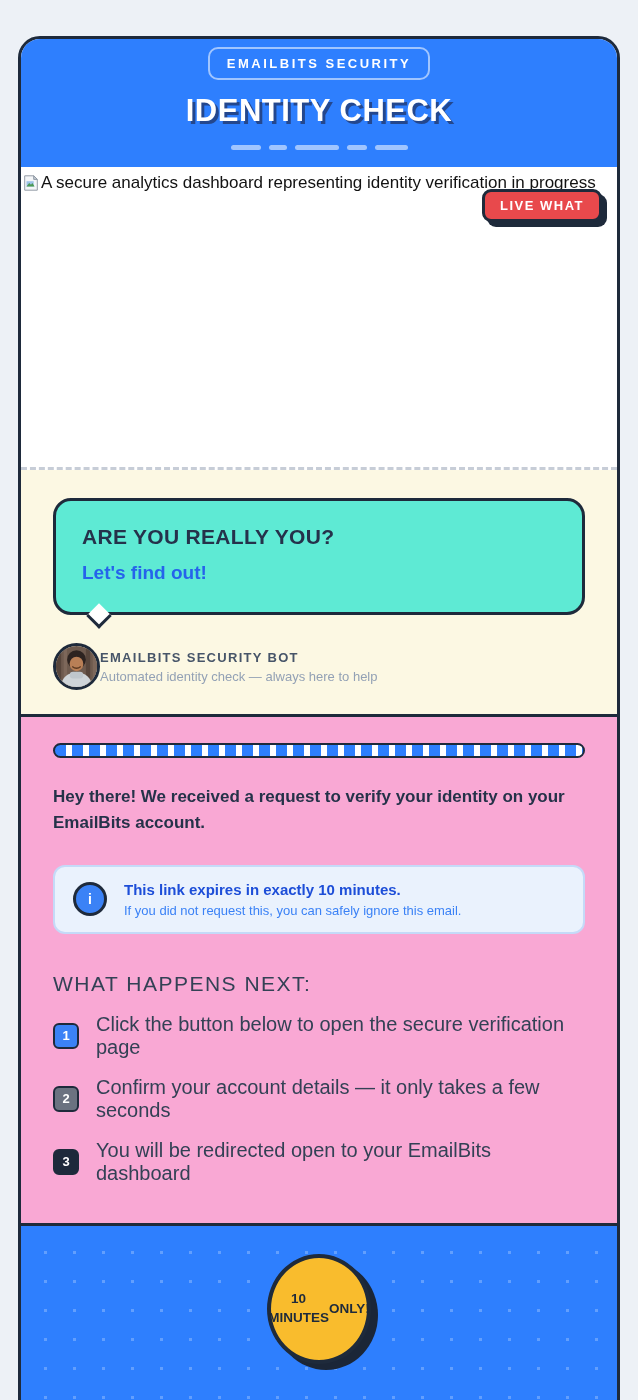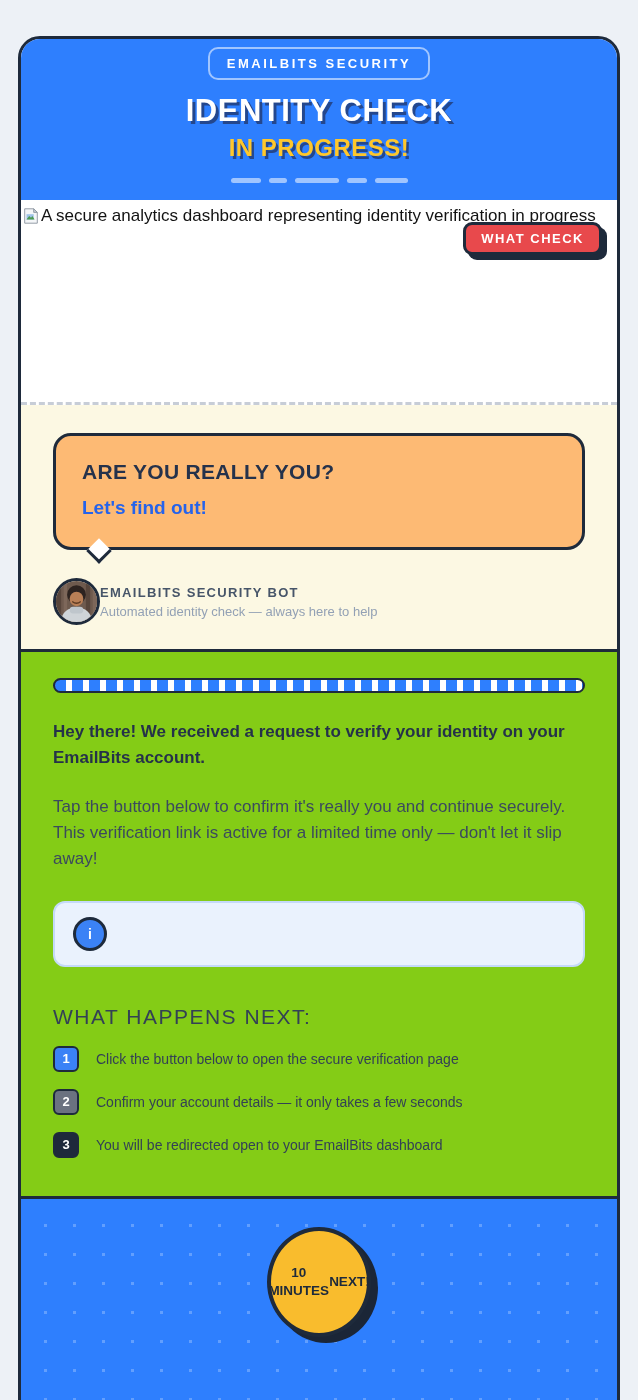--- a/index.html
+++ b/index.html
@@ -59,21 +59,21 @@
     vertical-align: top;
   }
   .dashes i:nth-child(1){width:30px}
   .dashes i:nth-child(2){width:18px}
   .dashes i:nth-child(3){width:44px}
   .dashes i:nth-child(4){width:20px}
   .dashes i:nth-child(5){width:33px}
   
   .hero {
     position: relative;
-    height: 205px;
+    height: 303px;
     background: #fff;
     border-bottom: 3px dashed #C7CDD7;
   }
   .alt-row {
     display: flex;
     align-items: flex-start;
     gap: 1px;
     padding: 5px 1px 0;
     font-size: 17px;
     color: #121212;
@@ -95,21 +95,21 @@
     box-shadow: 5px 5px 0 #1E2A3B;
   }
   
   .bubble-sec {
     background: #FCF8E3;
     padding: 28px 32px 24px;
     border-bottom: 3px solid #1E2A3B;
   }
   .bubble {
     position: relative;
-    background: #fdba74;
+    background: #5eead4;
     border: 3px solid #1E2A3B;
     border-radius: 18px;
     padding: 24px 26px 28px;
   }
   .bubble-q {
     font-size: 21px;
     font-weight: 700;
     color: #25324B;
     letter-spacing: 0.3px;
   }
@@ -145,21 +145,21 @@
     display: block;
   }
   .bot-name {
     font-size: 13px;
     font-weight: 700;
     letter-spacing: 1.3px;
     color: #475569;
   }
   .bot-tag { font-size: 13px; color: #93A1B5; margin-top: 4px; }
   
-  .content { background: #84cc16; padding: 26px 32px 38px; }
+  .content { background: #f9a8d4; padding: 26px 32px 38px; }
   .stripe-bar {
     height: 15px;
     border: 2px solid #1E2A3B;
     border-radius: 9px;
     background: repeating-linear-gradient(90deg, #2E7FFE 0 11px, #fff 11px 17px);
   }
   .intro {
     margin-top: 26px;
     font-size: 17px;
     font-weight: 700;
@@ -217,21 +217,21 @@
     height: 26px;
     border-radius: 6px;
     border: 2px solid #1E2A3B;
     color: #fff;
     font-size: 13px;
     font-weight: 700;
     display: flex;
     align-items: center;
     justify-content: center;
   }
-  .step-text { font-size: 14px; color: #334155; }
+  .step-text { font-size: 20px; color: #334155; }
   
   .ftr {
     border-top: 3px solid #1E2A3B;
     background-color: #2E7FFE;
     background-image: radial-gradient(rgba(255,255,255,0.25) 1.6px, transparent 1.7px);
     background-size: 29px 29px;
     background-position: 10px 12px;
     text-align: center;
     padding: 28px 32px 120px;
   }
@@ -253,37 +253,36 @@
   }
 </style>
 </head>
 <body>
 
 <div class="card">
 
   <header class="hdr">
     <div class="hdr-badge">EMAILBITS SECURITY</div>
     <div class="hdr-title">IDENTITY CHECK</div>
-    <div class="hdr-sub">IN PROGRESS!</div>
     <div class="dashes"><i></i><i></i><i></i><i></i><i></i></div>
   </header>
 
   <div class="hero">
     <div class="alt-row">
       <span class="broken-img">
         <svg width="18" height="18" viewBox="0 0 20 20">
           <path d="M3 2h10l4 4v12H3z" fill="#f4f6f8" stroke="#8a939e" stroke-width="1"></path>
           <path d="M13 2l4 4h-4z" fill="#c8d0d8" stroke="#8a939e" stroke-width="1"></path>
           <rect x="5" y="8" width="8" height="6" fill="#9ec3e8"></rect>
           <path d="M5 14l3-4 2 2 1.5-2 2.5 4z" fill="#4c9a52"></path>
         </svg>
       </span>
       <span class="alt-text">A secure analytics dashboard representing identity verification in progress</span>
     </div>
-    <span class="live">WHAT CHECK</span>
+    <span class="live">LIVE WHAT</span>
   </div>
 
   <section class="bubble-sec">
     <div class="bubble">
       <div class="bubble-q">ARE YOU REALLY YOU?</div>
       <div class="bubble-a">Let's find out!</div>
       <span class="tail"></span>
     </div>
     <div class="bot-row">
       <span class="avatar">
@@ -303,24 +302,27 @@
       <div>
         <div class="bot-name">EMAILBITS SECURITY BOT</div>
         <div class="bot-tag">Automated identity check — always here to help</div>
       </div>
     </div>
   </section>
 
   <section class="content">
     <div class="stripe-bar"></div>
     <p class="intro">Hey there! We received a request to verify your identity on your EmailBits account.</p>
-    <p class="body-p">Tap the button below to confirm it's really you and continue securely. This verification link is active for a limited time only — don't let it slip away!</p>
 
     <div class="notice">
       <span class="info-icon">i</span>
+      <div>
+        <div class="notice-title">This link expires in exactly 10 minutes.</div>
+        <div class="notice-sub">If you did not request this, you can safely ignore this email.</div>
+      </div>
     </div>
 
     <div class="next-h">WHAT HAPPENS NEXT:</div>
     <div id="steps">
         <div class="step">
           <span class="step-num" style="background: rgb(59, 130, 246);">1</span>
           <span class="step-text">Click the button below to open the secure verification page</span>
         </div>
         <div class="step">
           <span class="step-num" style="background: rgb(107, 114, 128);">2</span>
@@ -329,18 +331,18 @@
         <div class="step">
           <span class="step-num" style="background: rgb(30, 41, 59);">3</span>
           <span class="step-text">You will be redirected open to your EmailBits dashboard</span>
         </div>
       </div>
   </section>
 
   <footer class="ftr">
     <div class="sticker">
       <span>10 MINUTES</span>
-      <span>NEXT!</span>
+      <span>ONLY!</span>
     </div>
 
   </footer>
 
 </div>
 
 </body></html>

